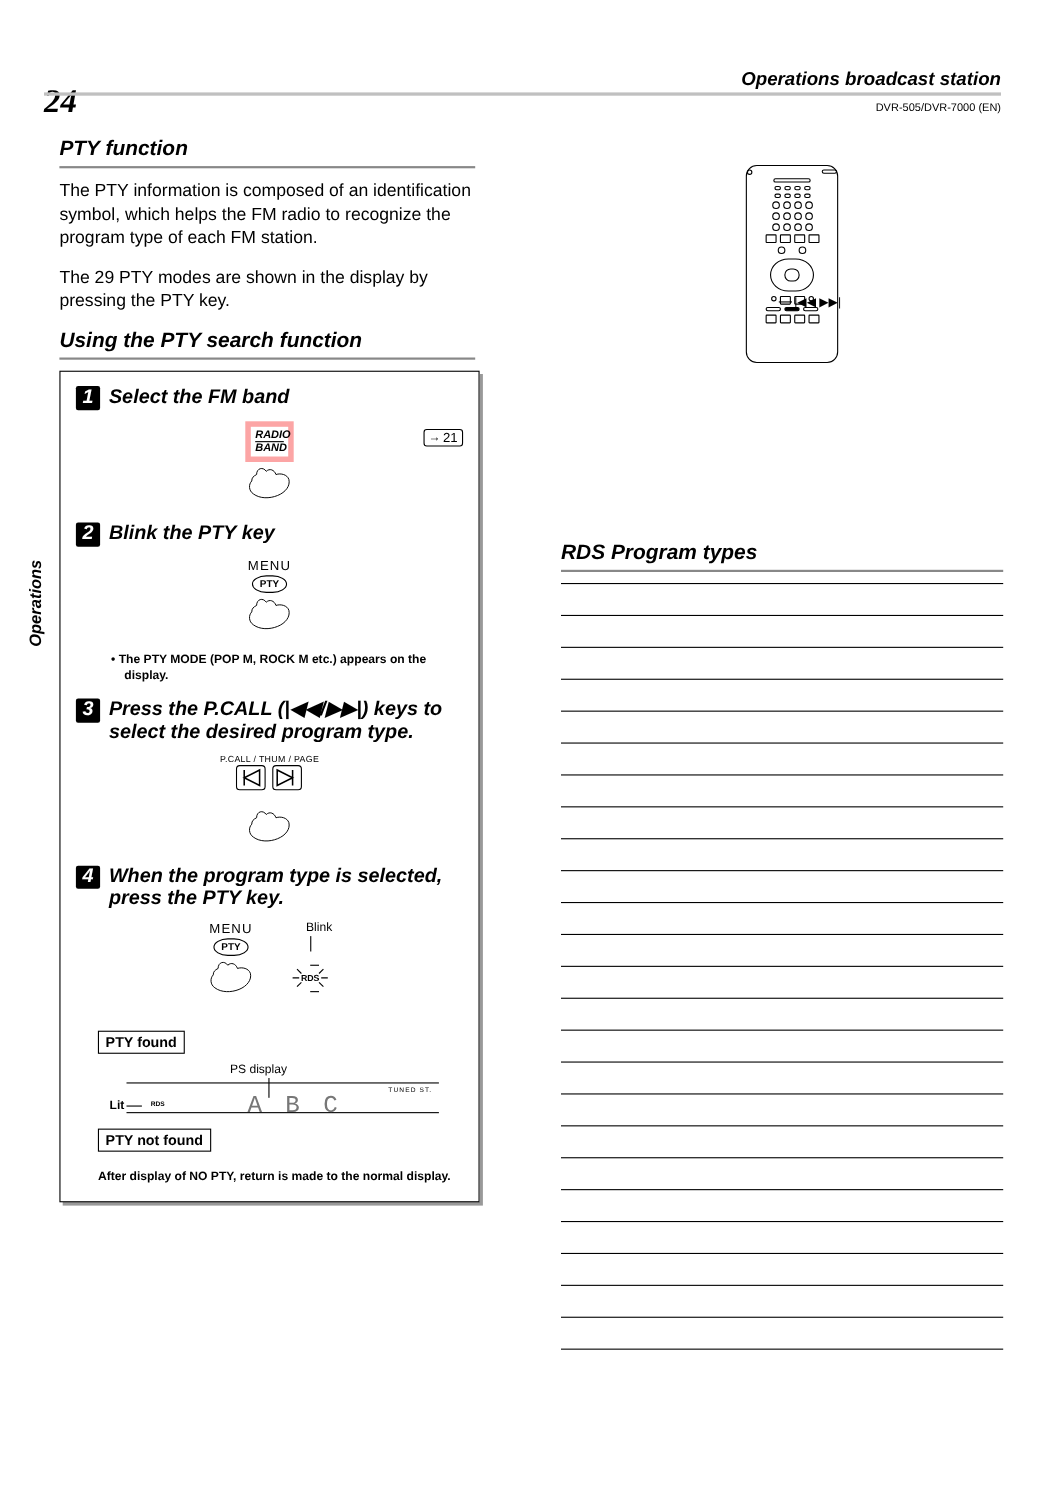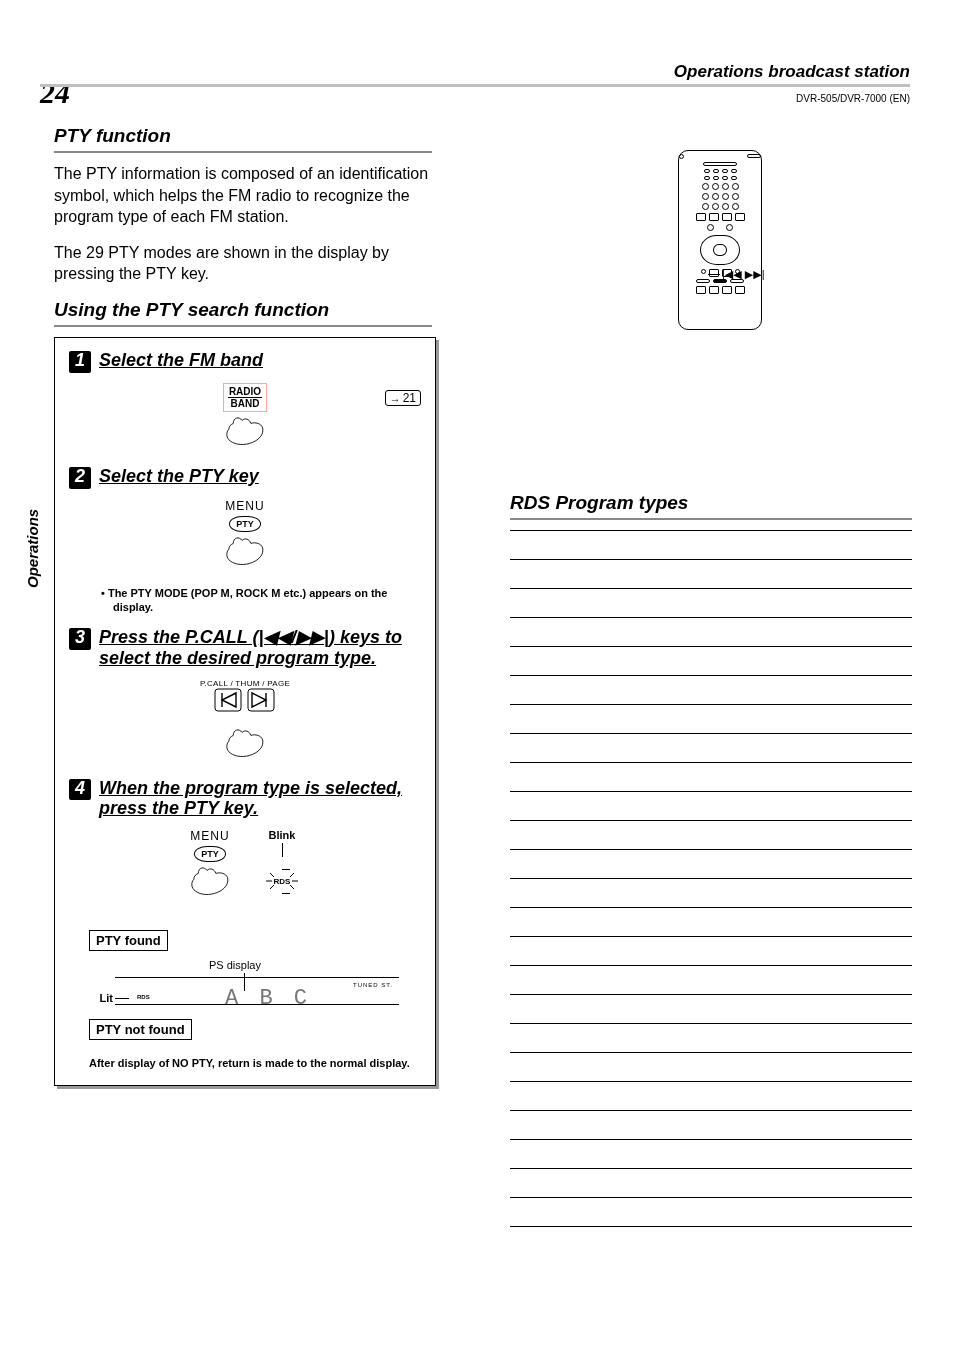--- a/index.html
+++ b/index.html
@@ -102,21 +102,20 @@
     padding: 0 6px 2px;
     border-radius: 2px;
     line-height: 1.1;
   }
   .step-title {
     font-style: italic;
     font-weight: bold;
     font-size: 18px;
     line-height: 1.15;
     flex: 1;
-    text-decoration: underline;
   }
   .step-ref {
     display: inline-flex;
     align-items: center;
     justify-content: center;
     border: 1px solid #000;
     border-radius: 3px;
     font-size: 12px;
     padding: 0 4px;
     position: absolute;
@@ -130,26 +129,27 @@
   }
   .step-illus {
     text-align: center;
     margin: 10px 0 16px;
   }
   .hand-press {
     display: inline-block;
     position: relative;
   }
   .btn-box {
-    border: 1px solid #fca5a5;
+    border: 5px solid #fca5a5;
     font-size: 10px;
     font-weight: bold;
     padding: 2px 4px;
     text-align: center;
     line-height: 1.1;
+    font-style: italic;
   }
   .btn-oval {
     border: 1px solid #000;
     border-radius: 50%/60%;
     font-size: 9px;
     font-weight: bold;
     padding: 2px 6px;
     display: inline-block;
   }
   .menu-arc {
@@ -296,21 +296,21 @@
     margin-top: 162px;
   }
   .lines-area {
     margin-top: 10px;
   }
   .line-row {
     border-top: 1px solid #000;
     height: 29px;
   }
   .blink-group { display:flex; gap:30px; justify-content:center; align-items:flex-start;}
-  .blink-label { font-size:11px; font-weight:bold; text-align:center;}
+  .blink-label { font-size:11px; font-weight:normal; text-align:right;}
   .rds-blink { font-size:9px; font-weight:bold; border:0; position:relative; margin-top:16px;}
   .rds-blink::before, .rds-blink::after{
     content:""; position:absolute; width:8px; border-top:1px solid #000;
   }
 </style>
 </head>
 <body>
 
 <div class="page-number">24</div>
 <div class="top-hr"></div>
@@ -344,21 +344,21 @@
         </div>
         <svg class="hand-svg" viewBox="0 0 60 50">
           <path d="M8 24 C4 28 4 36 10 40 C18 46 30 46 40 42 C50 38 56 30 54 22 C52 16 44 14 38 16 C36 10 30 8 26 12 C22 6 14 8 14 16 C10 18 8 20 8 24 Z" fill="none" stroke="#000" stroke-width="1.2"></path>
         </svg>
       </div>
     </div>
 
     
     <div class="step-head">
       <span class="step-badge">2</span>
-      <span class="step-title">Select the PTY key</span>
+      <span class="step-title">Blink the PTY key</span>
     </div>
     <div class="step-illus">
       <div class="hand-press">
         <div class="menu-arc">MENU</div>
         <span class="btn-oval">PTY</span>
         <svg class="hand-svg" viewBox="0 0 60 50">
           <path d="M8 24 C4 28 4 36 10 40 C18 46 30 46 40 42 C50 38 56 30 54 22 C52 16 44 14 38 16 C36 10 30 8 26 12 C22 6 14 8 14 16 C10 18 8 20 8 24 Z" fill="none" stroke="#000" stroke-width="1.2"></path>
         </svg>
       </div>
     </div>

